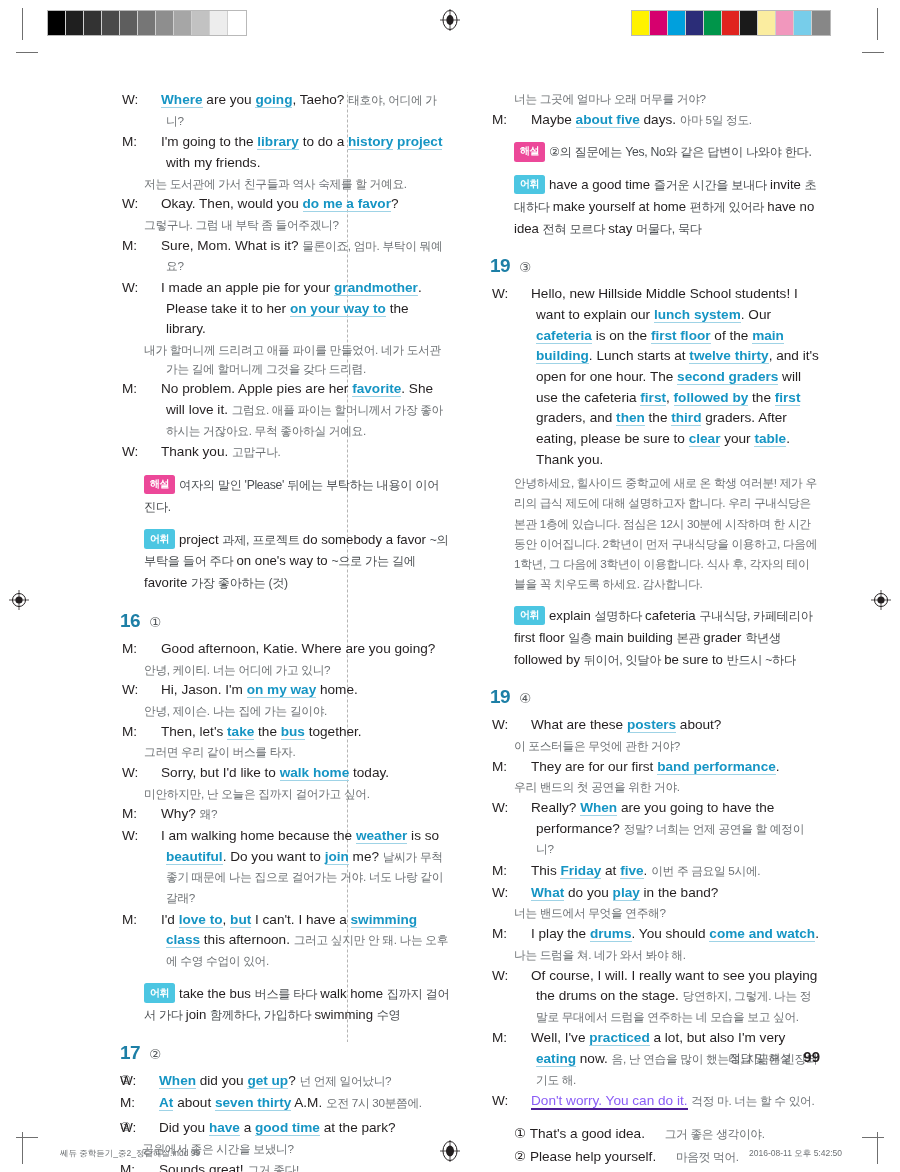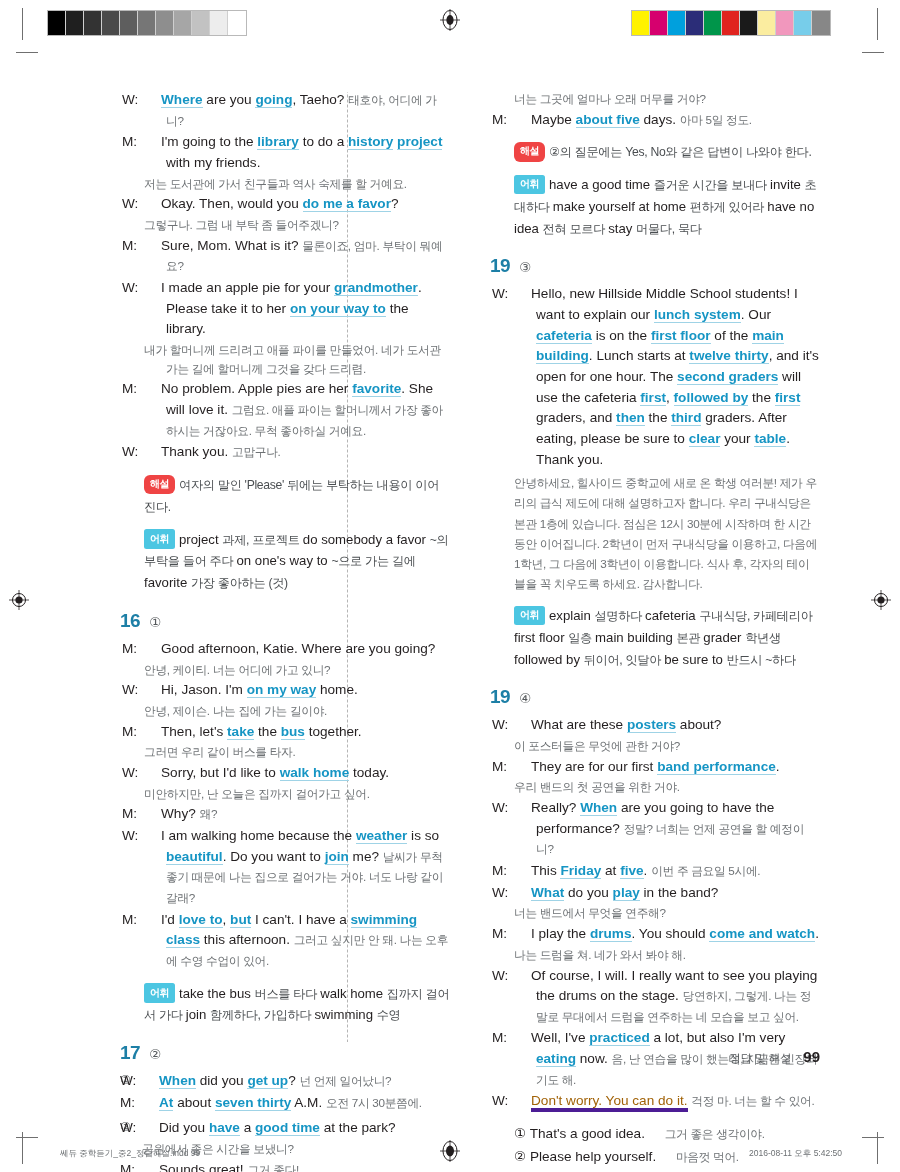--- a/index.html
+++ b/index.html
@@ -34,36 +34,36 @@
   .script{padding-left:24px;}
   .line{font-size:13.6px;line-height:1.52;margin:0 0 1px 0;
         text-indent:-22px;padding-left:22px;}
   .line .sp{display:inline-block;min-width:17px;}
   .kr{font-size:11.7px;color:#6d7174;letter-spacing:-0.3px;}
   .krline{font-size:11.7px;color:#6d7174;line-height:1.6;letter-spacing:-0.3px;
           margin:0 0 1px 0;text-indent:-22px;padding-left:22px;}
   .krblock{font-size:11.7px;color:#6d7174;line-height:1.72;letter-spacing:-0.3px;
           margin:3px 0 0 0;}
   u.k{color:#1695c4;text-decoration:none;border-bottom:1px solid #9fd3e6;font-weight:bold;}
-  u.b{color:#a16207;text-decoration:none;border-bottom:4px solid #4c1d95;margin-top:43px;}
+  u.b{color:#8b5cf6;text-decoration:none;border-bottom:2px solid #4c1d95;margin-top:43px;}
   
   .opt{display:flex;gap:7px;margin-top:4px;}
   .opt .marker{font-size:12.3px;color:#55595c;width:15px;flex:0 0 15px;line-height:1.52;}
   .opt .optbody{flex:1;}
   .choices{margin-top:11px;}
   .choice{font-size:13.6px;line-height:1.62;margin:0 0 1px 0;
           text-indent:-17px;padding-left:17px;}
   .choice .marker{color:#231f20;}
   .choice .kr2{font-size:11.7px;color:#6d7174;letter-spacing:-0.3px;margin-left:16px;}
   
   .tagrow{margin:11px 0 0 0;font-size:13.2px;line-height:1.62;}
   .tag{display:inline-block;font-size:10px;color:#ffffff;
        padding:1.5px 6px 2px 6px;border-radius:2.5px;
        vertical-align:2px;margin-right:4px;letter-spacing:-0.5px;font-weight:bold;}
-  .tag.haesul{background:#ef4444;border-radius:6px;}
+  .tag.haesul{background:#ec4899;}
   .tag.eohwi{background:#4cc6e2;}
   .tagrow .kr3{font-size:12.2px;color:#4a4e51;letter-spacing:-0.3px;}
   .tagrow .en{font-size:13.2px;color:#231f20;}
   
   .pagefoot{position:absolute;right:80px;bottom:60px;font-size:11.5px;color:#55595c;}
   .pagefoot .pf-label{letter-spacing:-0.3px;}
   .pagefoot .pf-num{font-size:15px;font-weight:bold;color:#231f20;margin-left:9px;}
   .printfoot{position:absolute;left:0;bottom:0;width:900px;height:42px;}
   .pf-text{position:absolute;font-size:8.5px;color:#6d7174;letter-spacing:0px;}
   #print-filename{left:60px;top:18px;}

